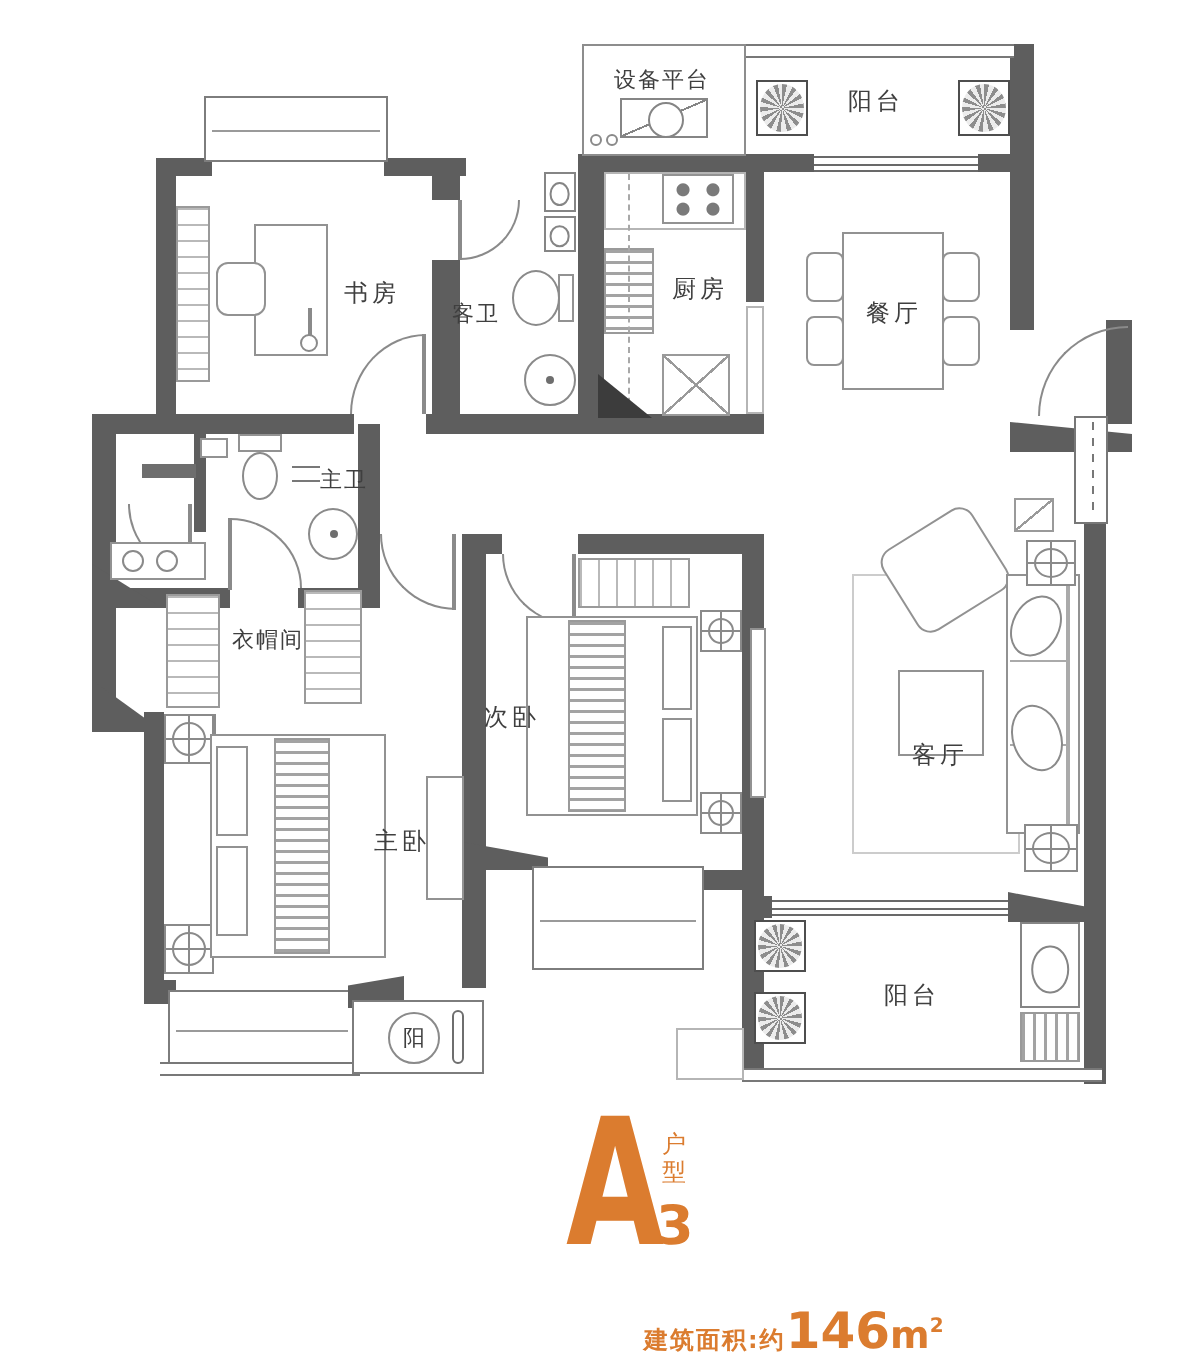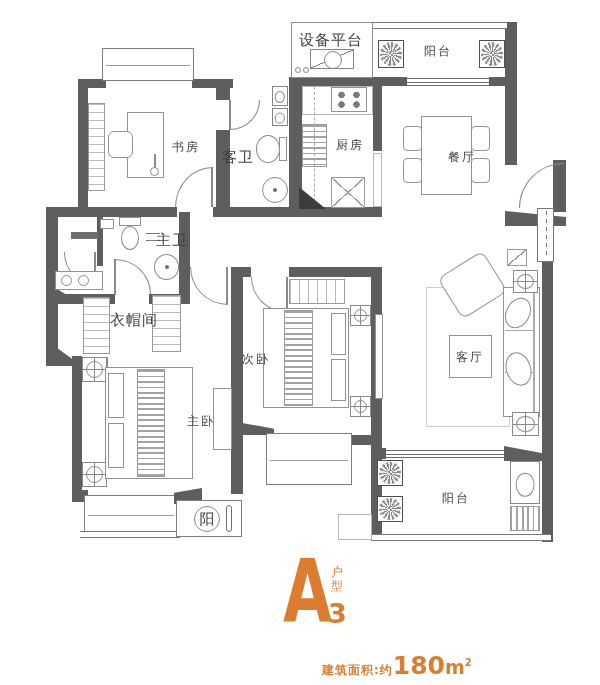--- a/index.html
+++ b/index.html
@@ -45,21 +45,21 @@
      transform:translate(-50%,-50%);border:1px solid #858585;border-radius:50%;}
   .fanbox{border:1px solid #858585;background:
      linear-gradient(to bottom right,transparent calc(50% - .5px),#858585 calc(50% - .5px) calc(50% + .5px),transparent calc(50% + .5px)),#fff;}
   .fanbox::before{content:"";position:absolute;left:50%;top:50%;width:16px;height:16px;margin:-8px 0 0 -8px;
      border:1px solid #858585;border-radius:50%;background:#fff;}
   .shaft{border:1px solid #777;background:#fff;}
   .shaft::after{content:"";position:absolute;left:50%;top:2px;bottom:2px;width:1px;
      background:repeating-linear-gradient(180deg,#777 0 4px,transparent 4px 8px);}
   .lbl{position:absolute;transform:translate(-50%,-50%);font-size:12px;color:#3f3f3f;
        letter-spacing:2px;white-space:nowrap;}
-  .lbl.small{font-size:15px;letter-spacing:1px;text-align:right;}
+  .lbl.small{font-size:11px;letter-spacing:1px;text-align:right;}
   .big-a{position:absolute;left:283px;top:556px;font-size:88px;line-height:0.82;font-weight:bold;
        color:#DB7C2F;transform:scaleX(0.72);transform-origin:left top;}
   .vert-label{position:absolute;left:331px;top:566px;width:14px;font-size:12px;line-height:1.15;
        color:#DB7C2F;word-break:break-all;letter-spacing:0;}
   .num3{position:absolute;left:328px;top:600px;font-size:27px;font-weight:bold;color:#DB7C2F;line-height:1;}
   .layout-name{position:absolute;left:207px;top:633px;font-size:20px;font-weight:bold;
        color:#DB7C2F;letter-spacing:2px;line-height:1;}
   .area-row{position:absolute;left:322px;top:631px;display:flex;align-items:baseline;color:#DB7C2F;}
   .area-label{font-size:12px;font-weight:bold;letter-spacing:1px;margin-top:31px;}
   .area-value{font-size:25px;font-weight:600;line-height:1;}
@@ -219,32 +219,32 @@
   <i class="plant" style="left:377px;top:460px;width:26px;height:26px"></i>
   <i class="plant" style="left:377px;top:496px;width:26px;height:26px"></i>
   <i class="washer" style="left:510px;top:461px;width:30px;height:43px"></i>
   <i class="stripesv" style="left:510px;top:506px;width:30px;height:25px"></i>
 
   <span class="lbl" style="left:186px;top:147px">书房</span>
   <span class="lbl small" style="left:238px;top:157px">客卫</span>
   <span class="lbl small" style="left:331px;top:40px">设备平台</span>
   <span class="lbl" style="left:438px;top:51px">阳台</span>
   <span class="lbl" style="left:350px;top:145px">厨房</span>
-  <span class="lbl" style="left:462px;top:157px">餐厅</span>
+  <span class="lbl" style="left:447px;top:157px">餐厅</span>
   <span class="lbl small" style="left:172px;top:240px">主卫</span>
   <span class="lbl small" style="left:134px;top:320px">衣帽间</span>
   <span class="lbl" style="left:256px;top:359px">次卧</span>
   <span class="lbl" style="left:201px;top:421px">主卧</span>
-  <span class="lbl" style="left:470px;top:357px">客厅</span>
+  <span class="lbl" style="left:470px;top:378px">客厅</span>
   <span class="lbl" style="left:456px;top:498px">阳台</span>
   <span class="lbl small" style="left:207px;top:519px;letter-spacing:0">阳</span>
 
   <div class="big-a">A</div>
   <div class="vert-label">户型</div>
   <div class="num3">3</div>
   <div class="area-row">
     <span class="area-label">建筑面积:约</span>
-    <span class="area-value">180</span>
+    <span class="area-value">146</span>
     <span class="area-unit">m</span>
     <span class="area-sup">2</span>
   </div>
 
 </div>
 
 </body></html>

